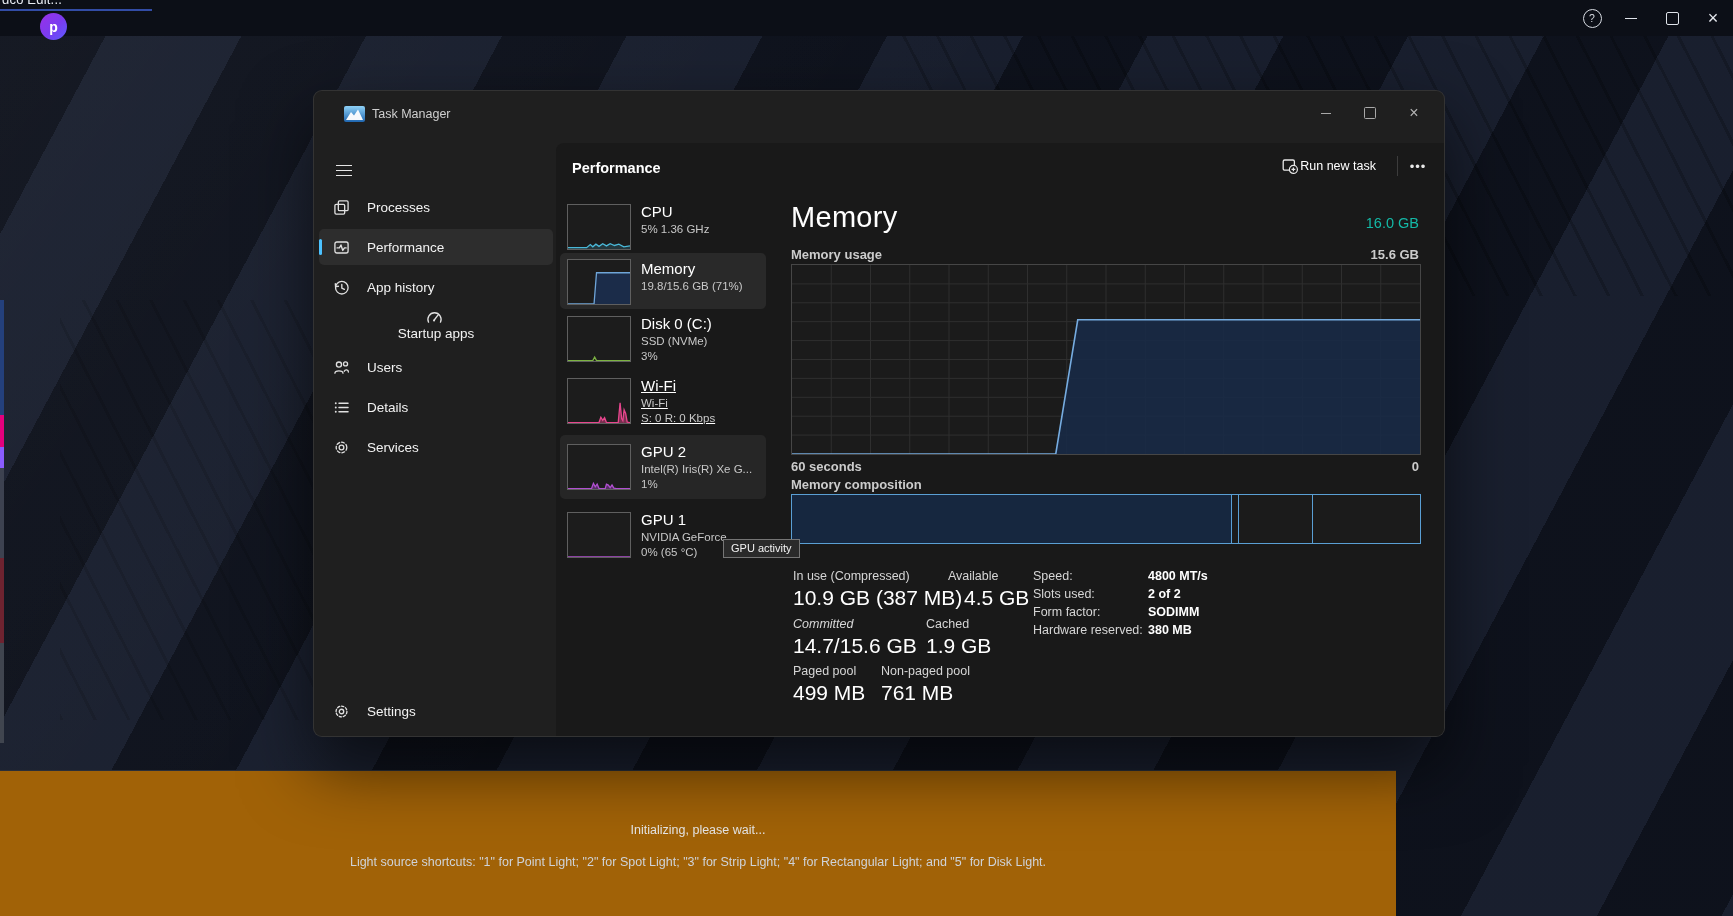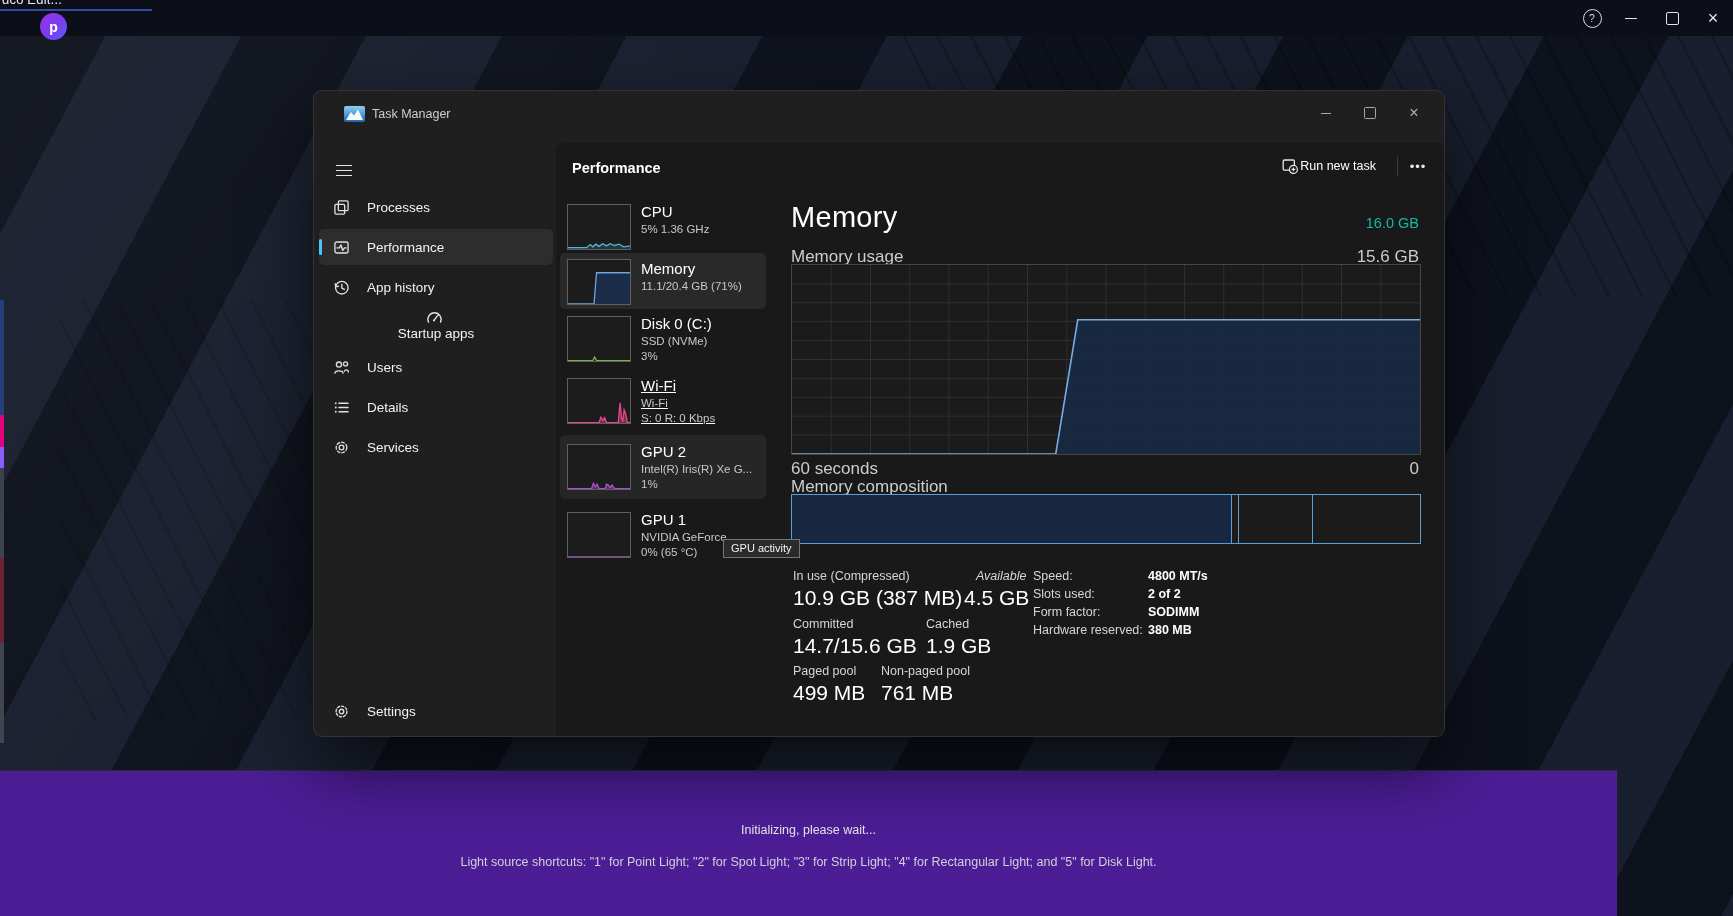--- a/index.html
+++ b/index.html
@@ -21,21 +21,21 @@
   #app-logo{position:absolute;left:40px;top:13px;width:27px;height:27px;border-radius:50%;
     background:linear-gradient(135deg,#9b30e8 0%,#7a3cf0 55%,#5b5cff 100%);
     display:flex;align-items:center;justify-content:center;font-size:14px;font-weight:bold;color:#fff;}
   .tb-btn{position:absolute;top:0;width:40px;height:36px;display:flex;align-items:center;justify-content:center;color:#dfe3ea;}
   .help-circle{width:17px;height:17px;border:1.4px solid #d7dbe2;border-radius:50%;
     display:flex;align-items:center;justify-content:center;font-size:10.5px;color:#d7dbe2;}
   .min-bar{width:12px;height:0;border-top:1.4px solid #dfe3ea;}
   .max-box{width:11px;height:11px;border:1.4px solid #dfe3ea;border-radius:2px;}
   .close-x{font-size:18px;line-height:1;color:#e6e9ef;}
   
-  #bottom-panel{position:absolute;left:0;top:770px;width:1617px;height:146px;background:#4c1d95;border-top:1px solid #2a2e38;}
+  #bottom-panel{position:absolute;left:0;top:770px;width:1396px;height:146px;background:#a16207;border-top:1px solid #2a2e38;}
   #status-line1{position:absolute;left:0;top:52px;width:100%;text-align:center;font-size:12.5px;color:#e6e6e6;}
   #status-line2{position:absolute;left:0;top:84px;width:100%;text-align:center;font-size:12.5px;color:#cfd3d9;}
   
   .sliver{position:absolute;left:0;}
   
   #tm{position:absolute;left:313px;top:90px;width:1130px;height:645px;background:#1f1f1f;
     border:1px solid rgba(255,255,255,0.09);border-radius:9px;overflow:hidden;
     box-shadow:0 30px 70px rgba(0,0,0,0.6);}
   #tm-title{position:absolute;left:58px;top:16px;font-size:12.5px;color:#cfcfcf;}
   .tm-cap-btn{width:44px;height:32px;display:flex;align-items:center;justify-content:center;color:#a3a3a3;}
@@ -66,21 +66,21 @@
   .metric.selected{background:#292929;}
   .metric.hovered{background:#262626;}
   .thumb{position:absolute;left:7px;top:5px;width:62px;height:44px;border:1px solid #5f5f5f;background:#1c1c1c;}
   .thumb svg{position:absolute;inset:0;width:100%;height:100%;}
   .m-text{position:absolute;left:81px;top:3px;right:4px;}
   .m-title{font-size:15px;color:#fff;line-height:20px;white-space:nowrap;}
   .m-line{font-size:11.5px;color:#c8c8c8;line-height:15px;white-space:nowrap;overflow:hidden;}
   
   #mem-title{position:absolute;left:235px;top:58px;font-size:29px;font-weight:300;color:#fff;letter-spacing:.3px;}
   #mem-cap{position:absolute;left:235px;top:72px;width:628px;text-align:right;font-size:14.5px;color:#14b8a6;}
-  .small-lbl{font-size:17px;color:#cccccc;}
+  .small-lbl{font-size:13px;color:#cccccc;font-weight:bold;}
   #usage-lbl{position:absolute;left:235px;top:104px;}
   #scale-top{position:absolute;left:235px;top:104px;width:628px;text-align:right;}
   #mem-chart{position:absolute;left:235px;top:121px;width:628px;height:189px;border:1px solid #464646;background:#1b1b1b;}
   #mem-chart svg{position:absolute;inset:0;width:100%;height:100%;}
   #tl-left{position:absolute;left:235px;top:316px;}
   #tl-right{position:absolute;left:235px;top:316px;width:628px;text-align:right;}
   #comp-lbl{position:absolute;left:235px;top:334px;}
   #comp-bar{position:absolute;left:235px;top:351px;width:628px;height:48px;border:1px solid #5a9fd4;display:flex;background:#1b1b1b;}
   .comp-seg{height:100%;box-sizing:border-box;border-right:1px solid #5a9fd4;}
   .comp-seg:last-child{border-right:none;}
@@ -261,21 +261,21 @@
       </div>
       <div class="metric selected" style="top:110px;height:56px;">
         <div class="thumb" style="top:6px;">
             <svg viewBox="0 0 100 100" preserveAspectRatio="none">
               <path d="M0,100 L0,100 L42,100 L46,29 L100,29 L100,100 Z" fill="#1b2c49" fill-opacity="1"></path>
               <path d="M0,100 L42,100 L46,29 L100,29" fill="none" stroke="#6fa5d8" stroke-width="1.3" vector-effect="non-scaling-stroke"></path>
             </svg>
           </div>
         <div class="m-text" style="top:6px;">
           <div class="m-title">Memory</div>
-          <div class="m-line">11.1/20.4 GB (71%)</div>
+          <div class="m-line">19.8/15.6 GB (71%)</div>
         </div>
       </div>
       <div class="metric" style="top:166px;height:60px;">
         <div class="thumb" style="top:7px;">
             <svg viewBox="0 0 100 100" preserveAspectRatio="none">
               <path d="M0,99 L40,99 L43,91 L46,99 L100,99" fill="none" stroke="#7cb342" stroke-width="1.3" vector-effect="non-scaling-stroke"></path>
             </svg>
           </div>
         <div class="m-text" style="top:5px;">
           <div class="m-title">Disk 0 (C:)</div>
@@ -367,24 +367,24 @@
       <div id="comp-lbl" class="small-lbl">Memory composition</div>
       <div id="comp-bar">
           <div class="comp-seg filled" style="width: 70%;"></div>
           <div class="comp-seg" style="width: 1.2%;"></div>
           <div class="comp-seg" style="width: 11.8%;"></div>
           <div class="comp-seg" style="width: 17%;"></div>
         </div>
 
       <span class="stat-lbl" style="left:237px;top:426px;">In use (Compressed)</span>
       <span class="stat-val" style="left:237px;top:443px;">10.9 GB (387 MB)</span>
-      <span class="stat-lbl" style="left:420px;top:426px;font-style:italic;">Available</span>
+      <span class="stat-lbl" style="left:392px;top:426px;">Available</span>
       <span class="stat-val" style="left:408px;top:443px;">4.5 GB</span>
 
-      <span class="stat-lbl" style="left:237px;top:474px;">Committed</span>
+      <span class="stat-lbl" style="left:237px;top:474px;font-style:italic;">Committed</span>
       <span class="stat-val" style="left:237px;top:491px;">14.7/15.6 GB</span>
       <span class="stat-lbl" style="left:370px;top:474px;">Cached</span>
       <span class="stat-val" style="left:370px;top:491px;">1.9 GB</span>
 
       <span class="stat-lbl" style="left:237px;top:521px;">Paged pool</span>
       <span class="stat-val" style="left:237px;top:538px;">499 MB</span>
       <span class="stat-lbl" style="left:325px;top:521px;">Non-paged pool</span>
       <span class="stat-val" style="left:325px;top:538px;">761 MB</span>
 
       <span class="det-lbl" style="left:477px;top:426px;">Speed:</span>

